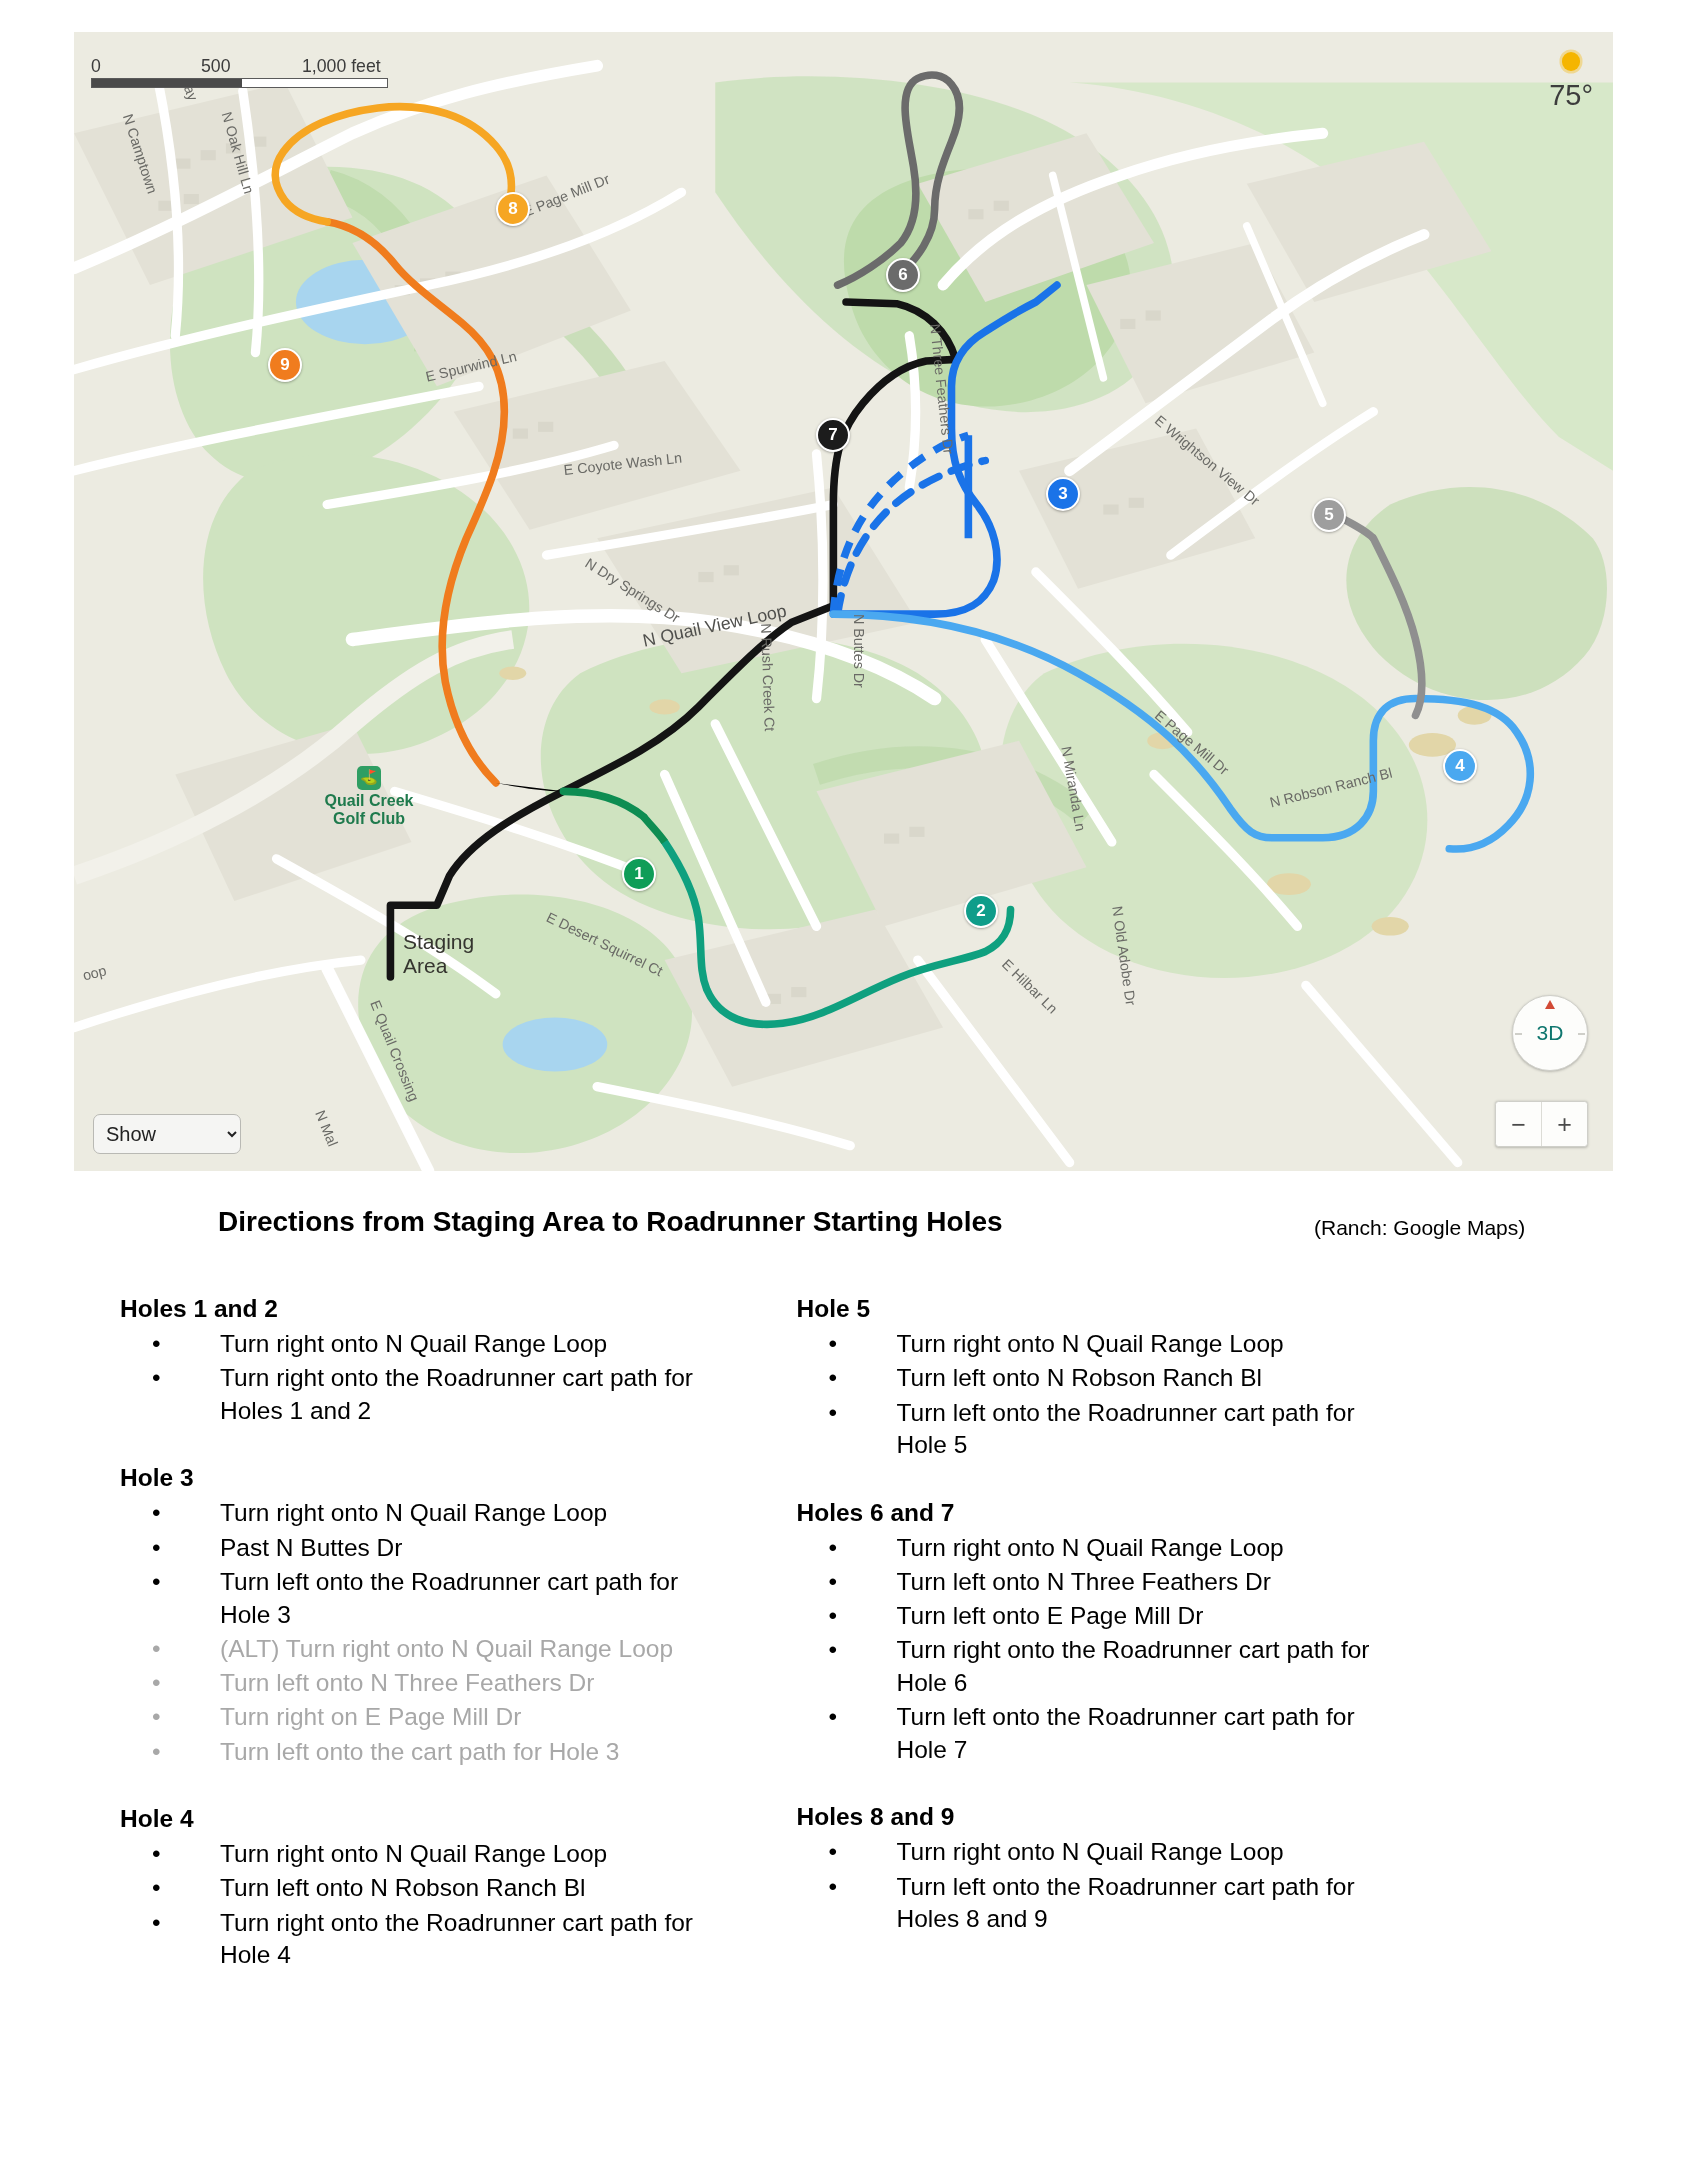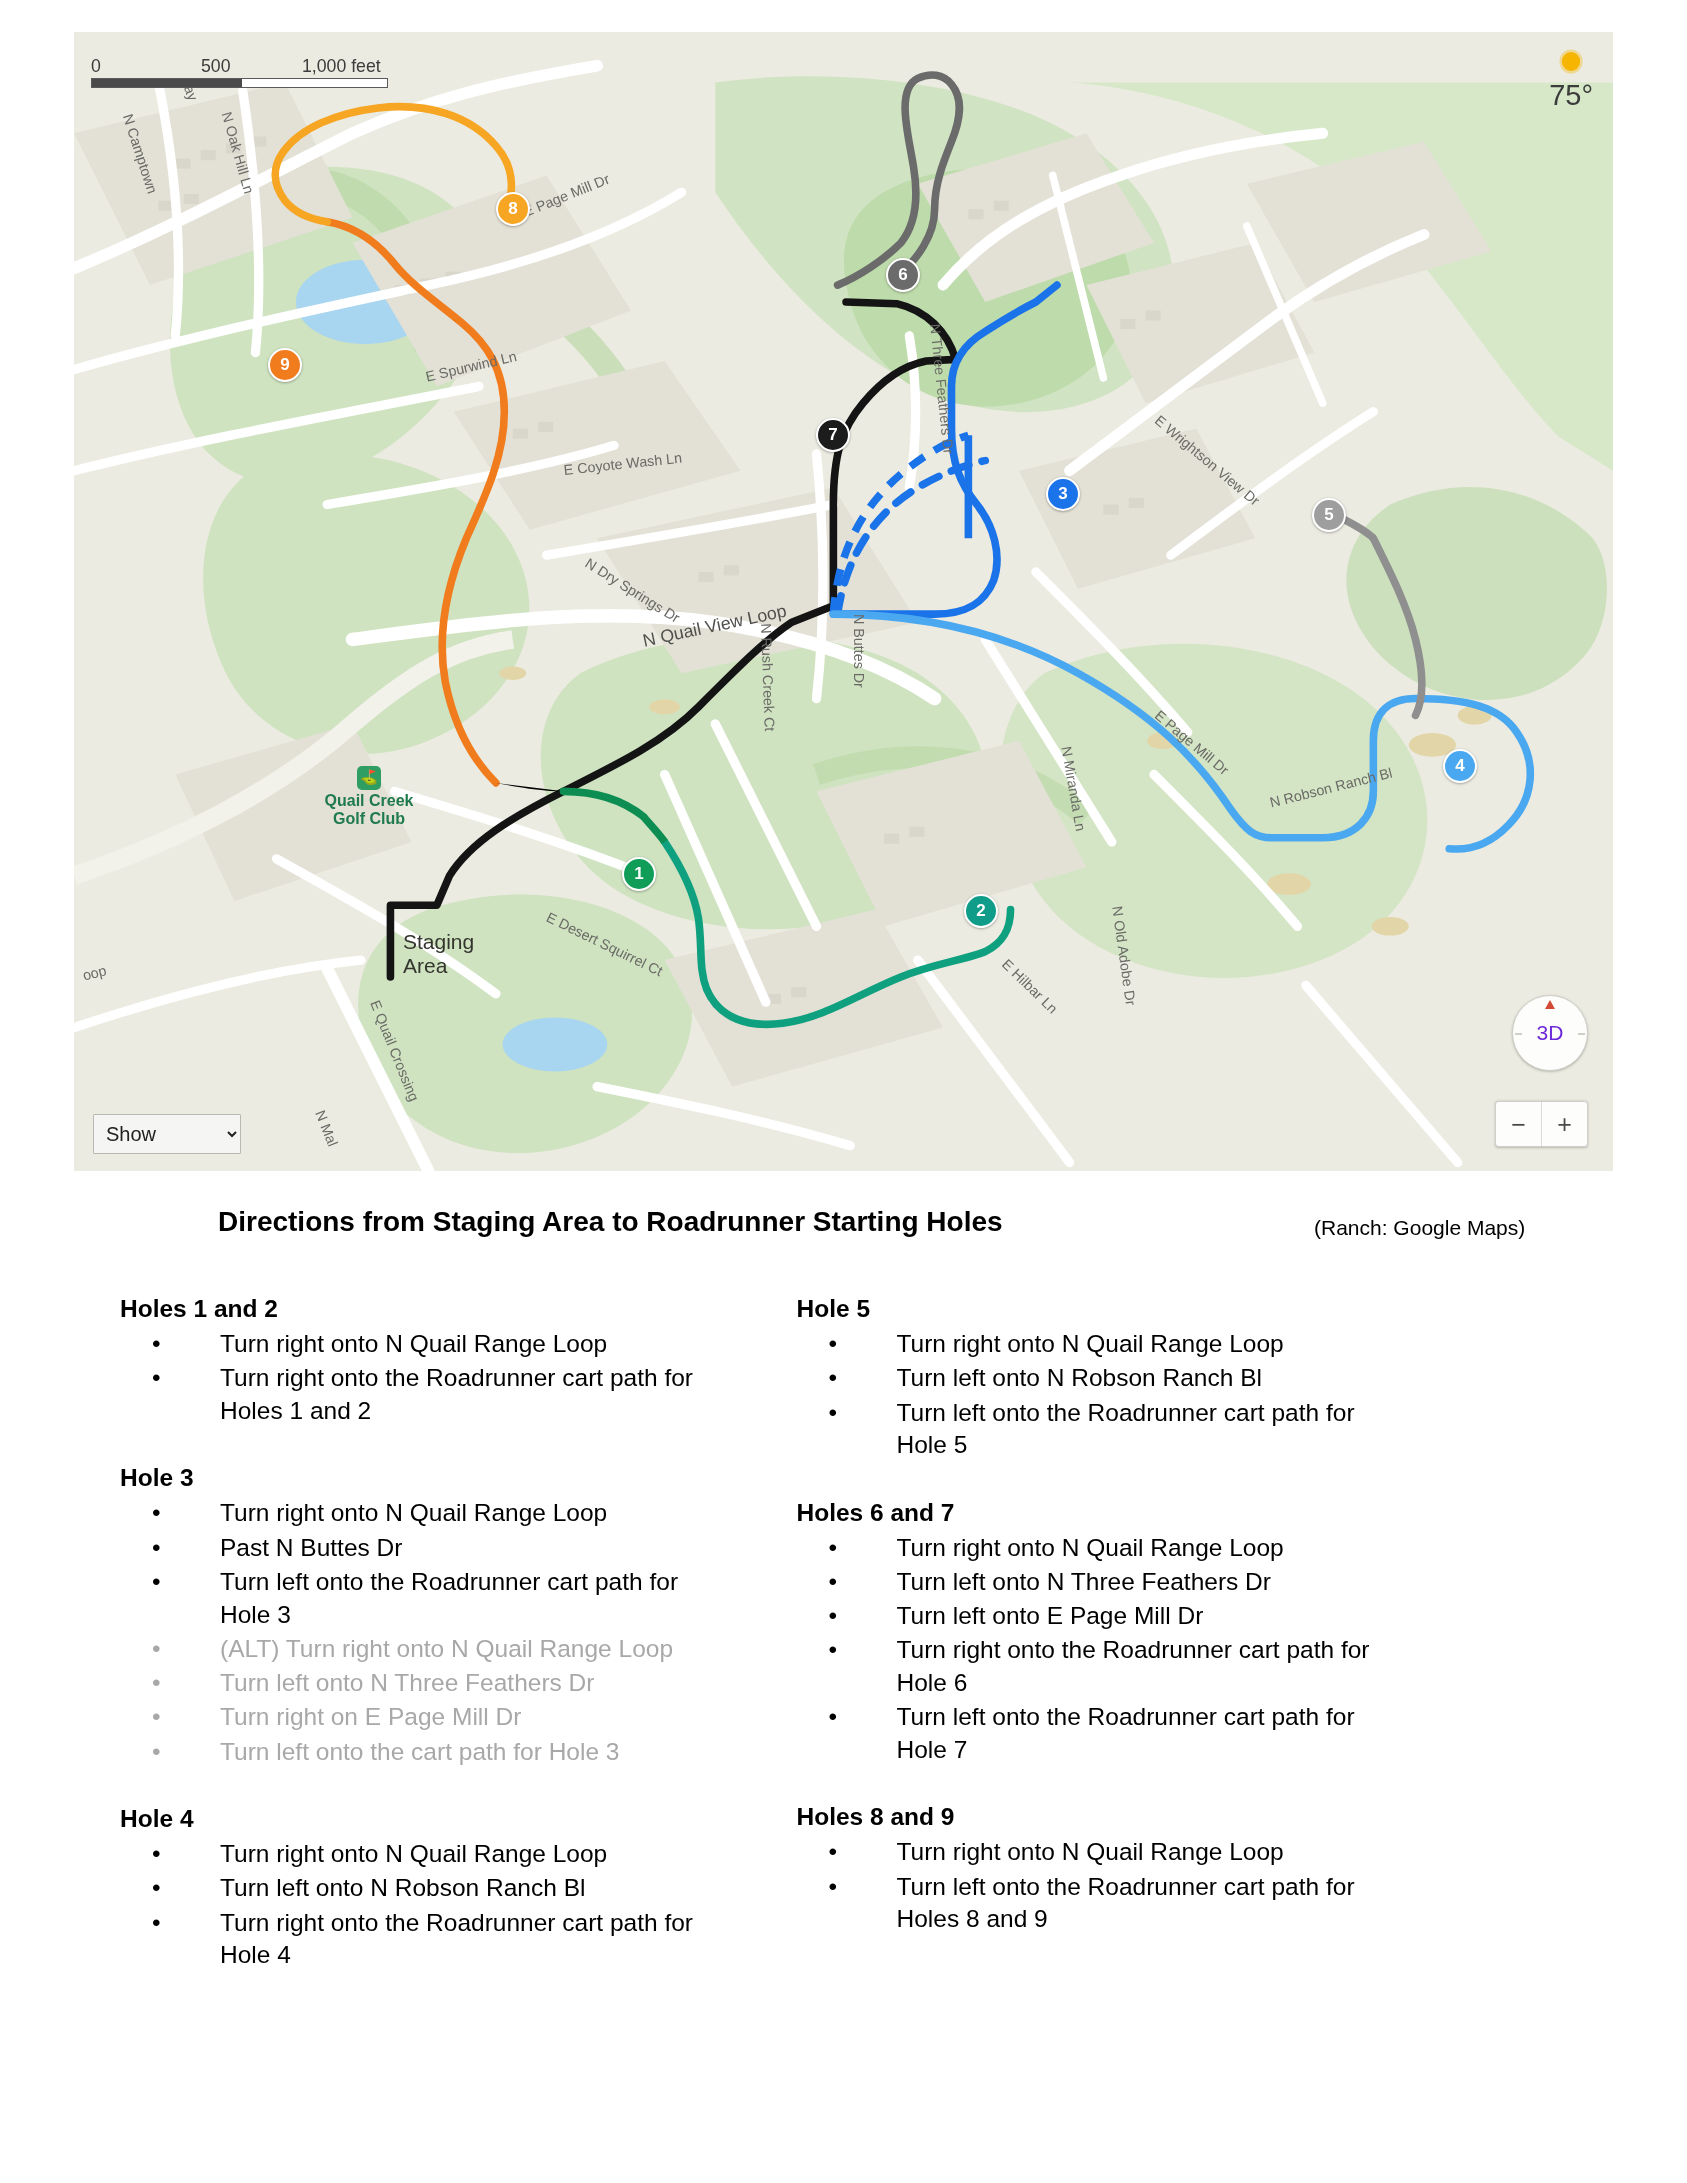--- a/index.html
+++ b/index.html
@@ -86,41 +86,41 @@
     position: absolute;
     left: 18.6px;
     bottom: 17px;
     z-index: 40;
     width: 148px;
     height: 40px;
     font-size: 20px;
     font-family: "Liberation Sans", sans-serif;
     background: #f5f5f3;
     border: 0.8px solid #b9b9b4;
-    border-radius: 1px;
+    border-radius: 7px;
     color: #222;
     padding-left: 8.4px;
   }
 
   
   #compass {
     position: absolute;
     right: 25px;
     bottom: 100px;
     width: 74px; height: 74px;
     border-radius: 50%;
     background: #fdfdfb;
     border: 0.8px solid #cfcfc9;
     box-shadow: 0 0.8px 2.5px rgba(0,0,0,.25);
     z-index: 40;
     display: flex;
     align-items: center;
     justify-content: center;
     font-size: 21px;
-    color: #6d28d9;
+    color: #0f766e;
   }
   #compass .needle {
     position: absolute;
     top: 4.2px; left: 50%;
     transform: translateX(-50%);
     width: 0; height: 0;
     border-left: 5.9px solid transparent;
     border-right: 5.9px solid transparent;
     border-bottom: 9.3px solid #d24a36;
   }

